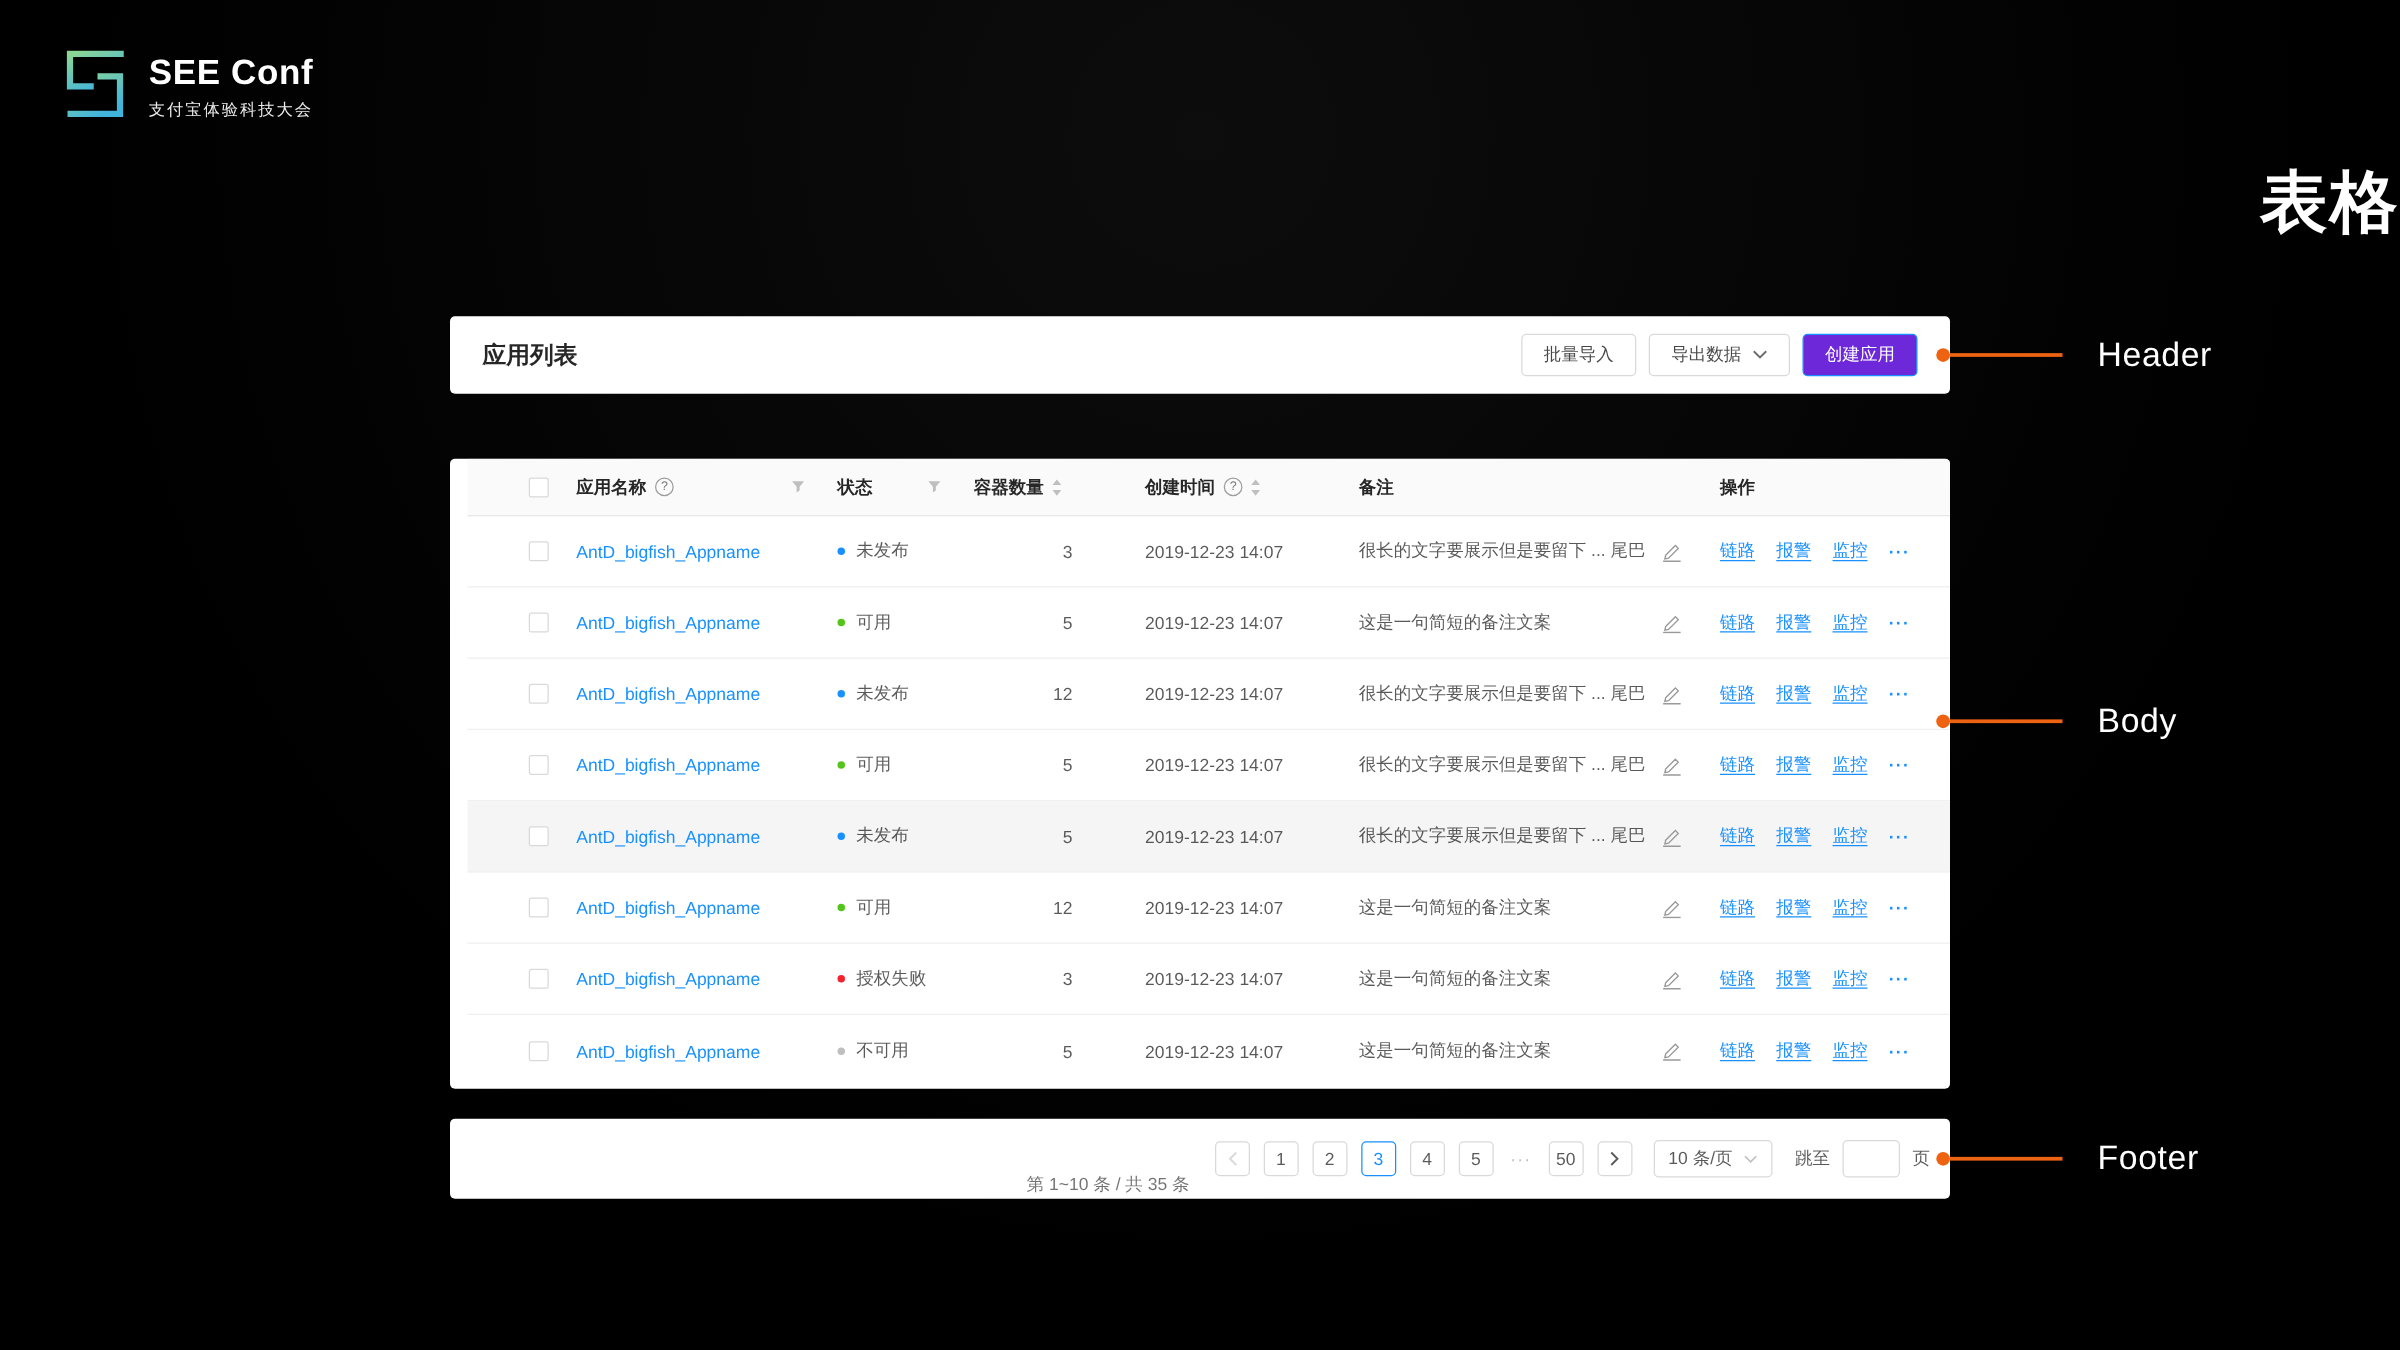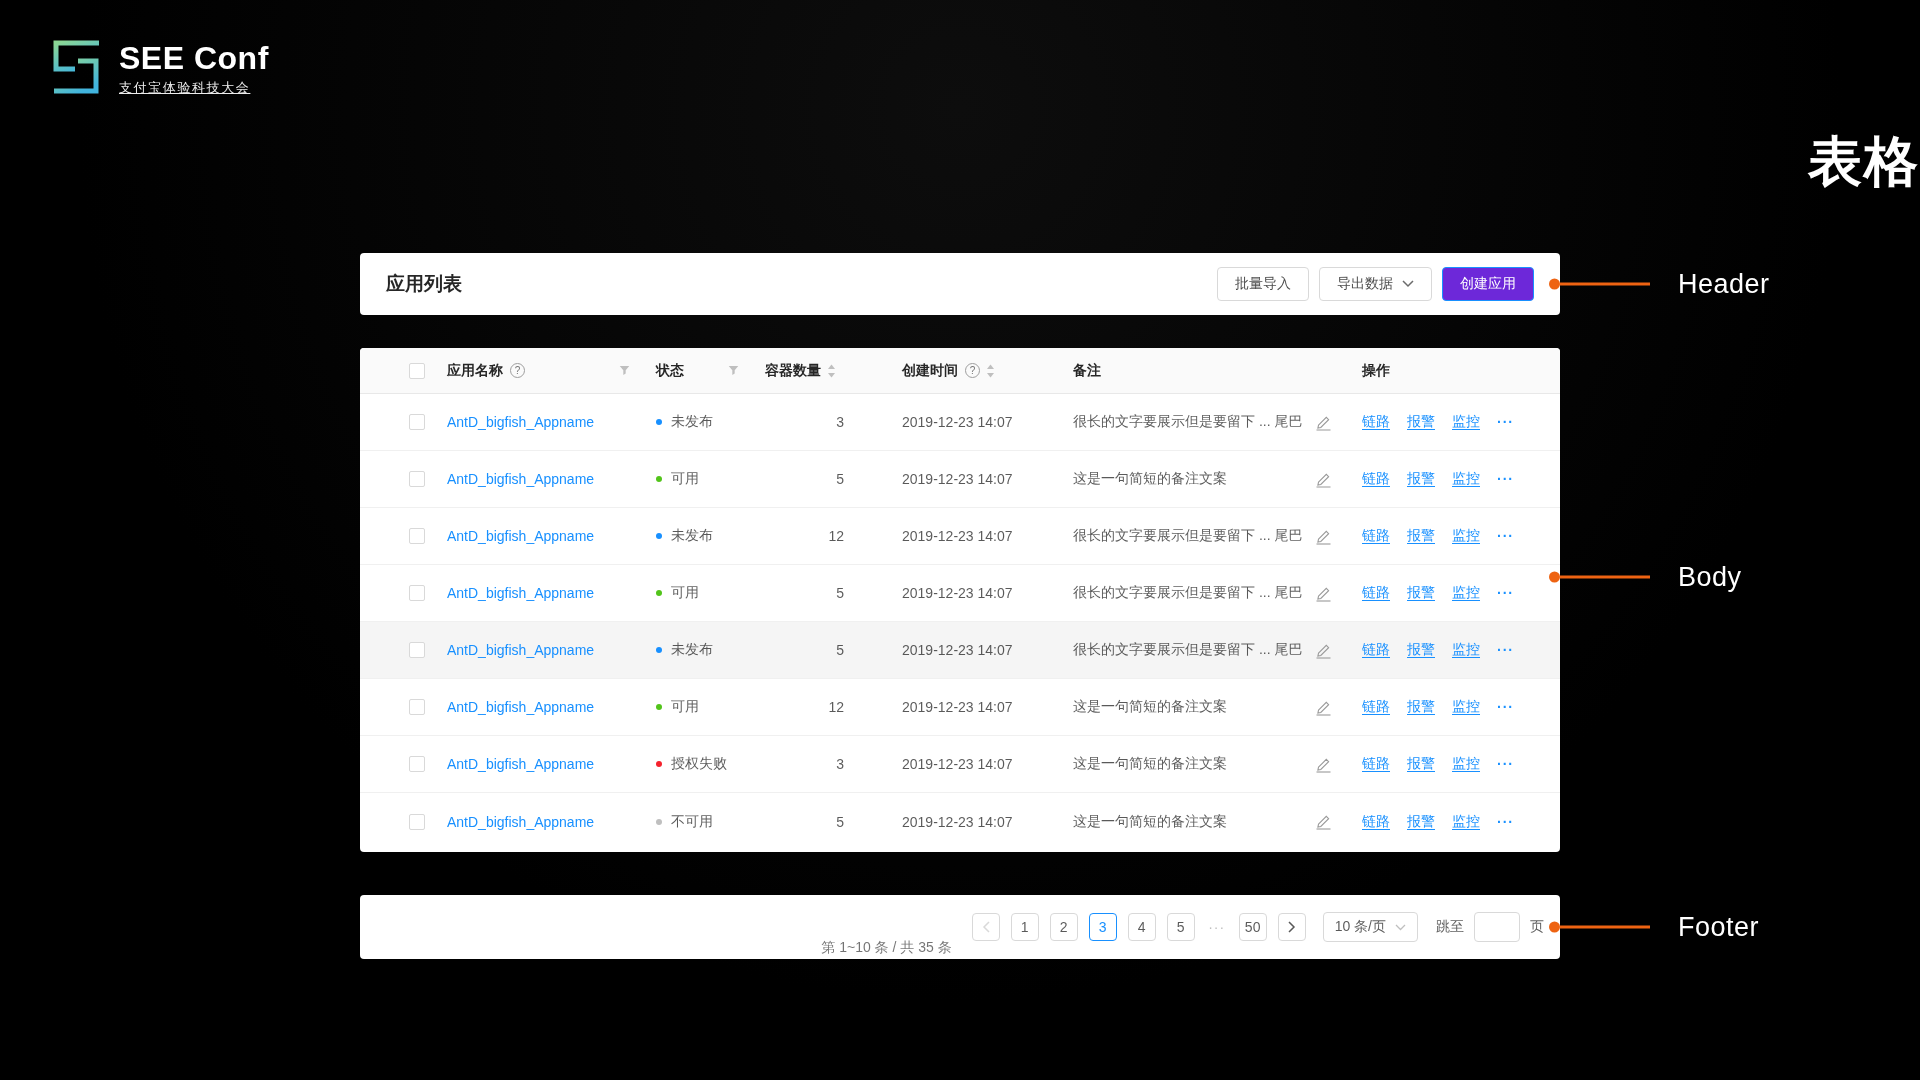--- a/index.html
+++ b/index.html
@@ -3,40 +3,40 @@
 <meta charset="utf-8">
 <style>
   html,body{margin:0;padding:0;background:#000;}
   *{box-sizing:border-box;font-family:"Liberation Sans","DejaVu Sans",sans-serif;}
   .stage{position:relative;width:1920px;height:1080px;overflow:hidden;
          background:radial-gradient(ellipse at 50% 10%, #0d0d0d 0%, #000 65%);}
 
   
   .logo{position:absolute;left:47px;top:38px;display:flex;align-items:center;gap:14px;}
   .logo-text{display:flex;flex-direction:column;justify-content:center;}
-  .logo-brand{color:#fff;font-size:32px;font-weight:700;letter-spacing:.5px;line-height:34px;}
-  .logo-sub{color:#ededed;font-size:13px;letter-spacing:1.6px;margin-top:4px;text-decoration:underline;}
+  .logo-brand{color:#fff;font-size:28px;font-weight:700;letter-spacing:.5px;line-height:34px;}
+  .logo-sub{color:#ededed;font-size:13px;letter-spacing:1.6px;margin-top:4px;}
 
   
   .slide-title{position:absolute;top:126px;left:0;width:100%;text-align:right;
                color:#fff;font-size:54px;font-weight:700;letter-spacing:2px;}
 
   
   .card{position:absolute;left:360px;width:1200px;background:#fff;border-radius:4px;}
   .header-card{top:253px;height:62px;display:flex;align-items:center;
                justify-content:space-between;padding:0 26px;}
   .card-title{font-size:19px;font-weight:600;color:rgba(0,0,0,.85);}
   .header-actions{display:flex;align-items:center;gap:10px;}
   .btn{height:34px;padding:0 17px;border:1px solid #d9d9d9;border-radius:4px;background:#fff;
        color:rgba(0,0,0,.72);font-size:14px;display:inline-flex;align-items:center;gap:9px;cursor:pointer;}
   .btn .chev{color:#6b6b6b;display:inline-flex;}
   .btn-primary{background:#6d28d9;border-color:#1890ff;color:#fff;}
 
   
-  .body-card{top:348px;height:504px;overflow:hidden;font-size:14px;color:rgba(0,0,0,.65);}
+  .body-card{top:367px;height:504px;overflow:hidden;font-size:14px;color:rgba(0,0,0,.65);padding-left:14px;}
   .trow{display:flex;align-items:center;height:57px;border-bottom:1px solid #f0f0f0;}
   .trow:last-child{border-bottom:none;}
   .trow.hovered{background:#f5f5f5;}
   .thead{height:46px;background:#fafafa;border-bottom:1px solid #e8e8e8;
          font-weight:600;color:rgba(0,0,0,.85);}
   .c{display:flex;align-items:center;white-space:nowrap;}
   .c0{flex:0 0 87px;padding-left:49px;}
   .c1{flex:0 0 209px;}
   .c2{flex:0 0 109px;}
   .c3{flex:0 0 137px;justify-content:flex-end;padding-right:58px;}

